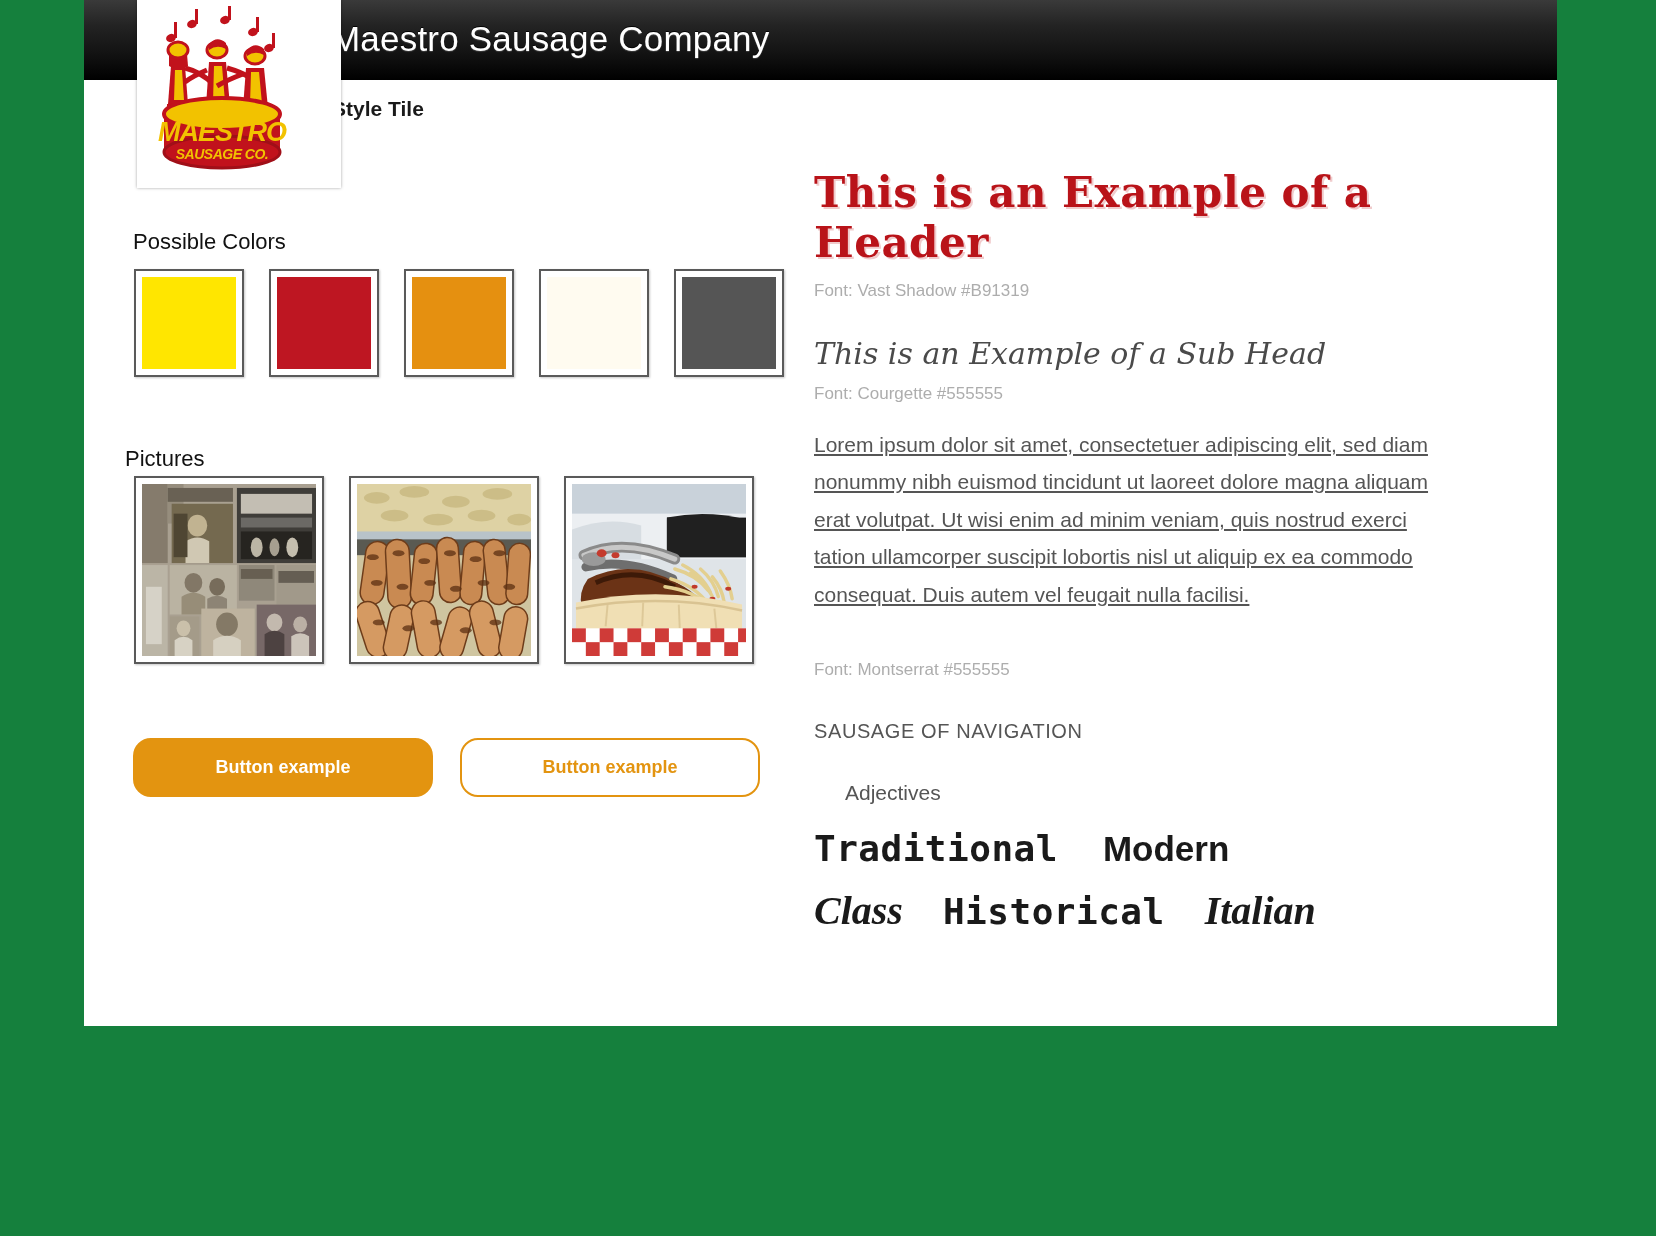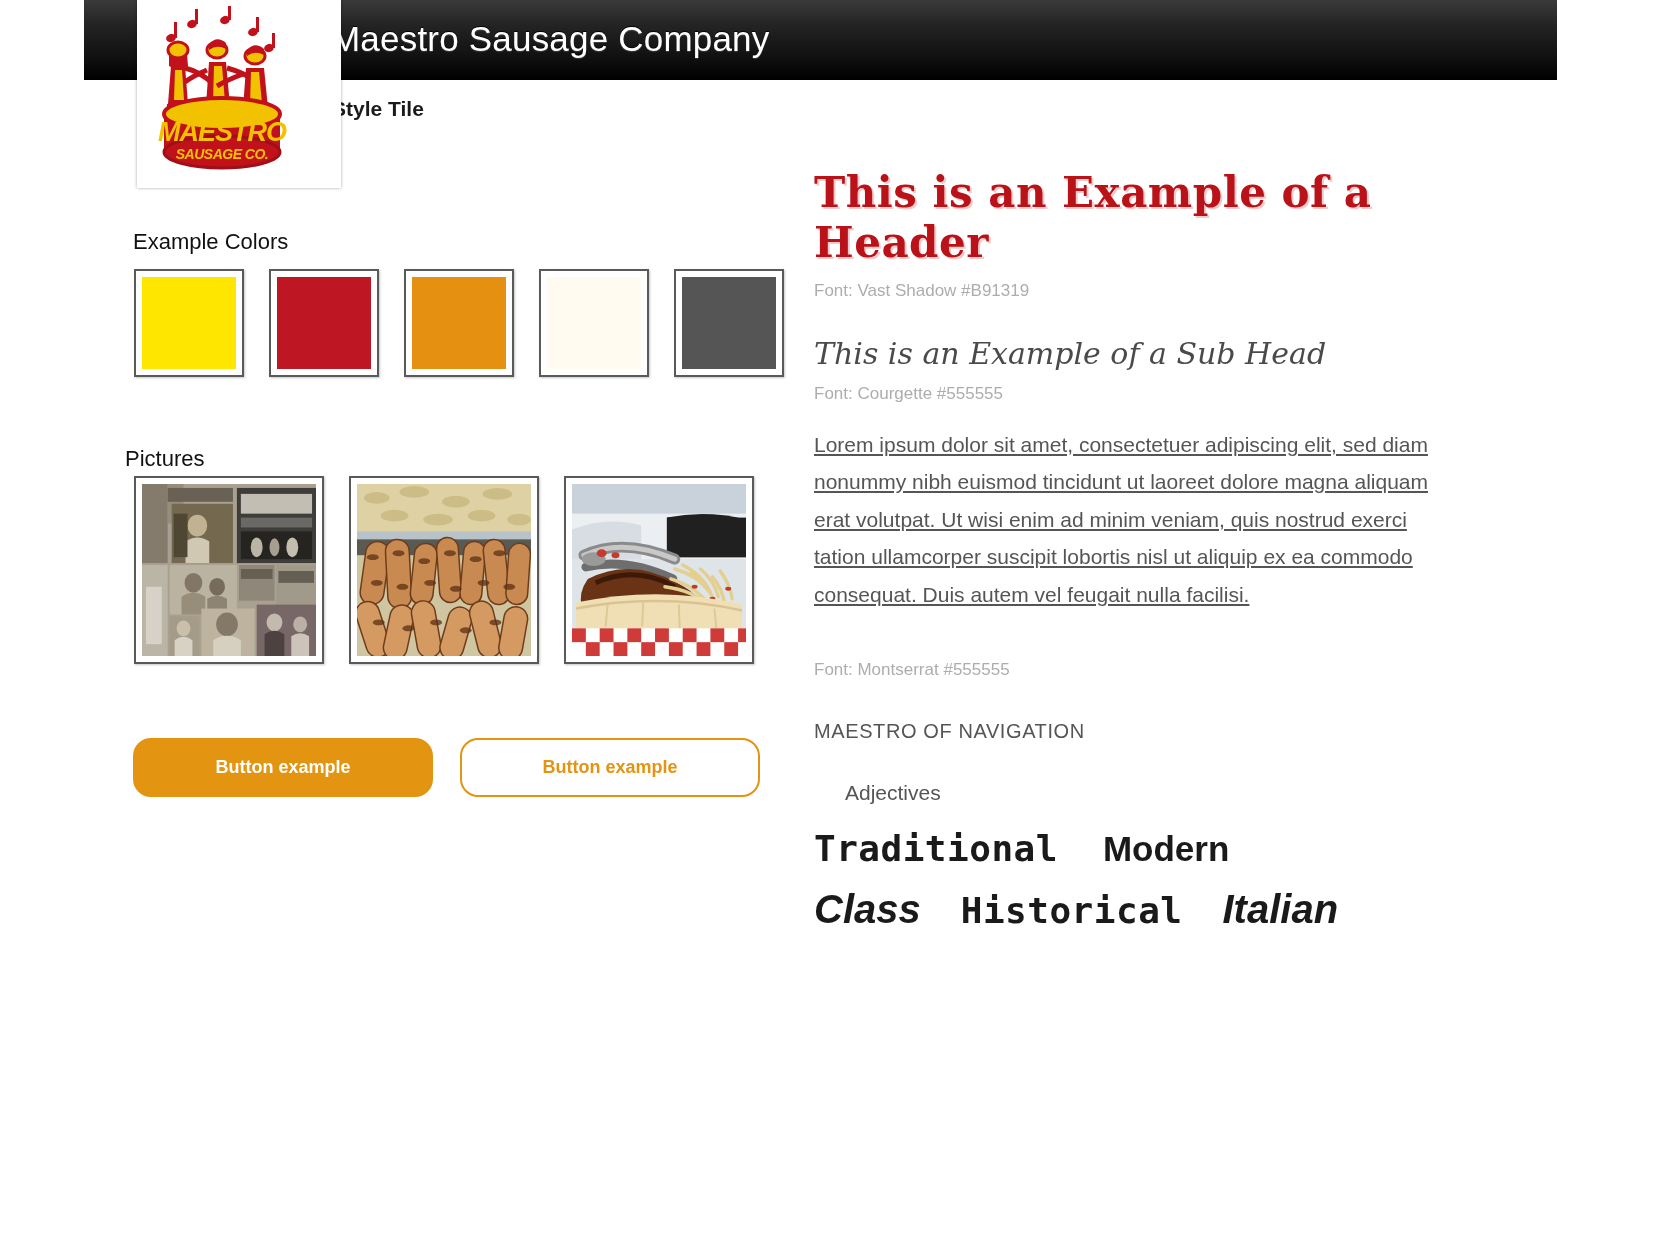--- a/index.html
+++ b/index.html
@@ -3,21 +3,21 @@
 <meta charset="utf-8">
 <style>
   * { box-sizing: border-box; margin: 0; padding: 0; }
   html, body {
     width: 1656px; height: 1236px;
     background: #000;
     font-family: "Liberation Sans", sans-serif;
     overflow: hidden;
   }
 
-  #page { position: relative; width: 1656px; height: 1236px; background:#ffffff; }
+  #page { position: relative; width: 1656px; height: 1236px; background:#15803d; }
 
   
   .card {
     position: absolute;
     left: 84px; top: 0px;
     width: 1473px; height: 1026px;
     background: #ffffff;
   }
 
   
@@ -147,21 +147,21 @@
   }
   .adj.slab {
     font-family: "DejaVu Sans Mono", monospace;
     font-size: 36px; font-weight: bold; letter-spacing: .5px;
   }
   .adj.sans {
     font-family: "Liberation Sans", sans-serif;
     font-size: 35px; font-weight: 700; text-align: center;
   }
   .adj.script {
-    font-family: Liberation Sans, sans-serif;
+    font-family: Liberation Serif, serif;
     font-style: italic; font-weight: bold;
     font-size: 40px;
   }
 </style>
 </head>
 <body>
 
 <div id="page">
 
   <div class="card">
@@ -222,21 +222,21 @@
           <path d="M17 110 l0 38 a58 16 0 0 0 116 0 l0 -38 a58 16 0 0 1 -116 0 z" fill="#C1121C"></path>
           <ellipse cx="75" cy="148" rx="58" ry="16" fill="#C1121C" stroke="#A00F18" stroke-width="3"></ellipse>
           <text x="75" y="137" text-anchor="middle" fill="#F2C200" font-family="Liberation Sans, sans-serif" font-size="27" font-weight="bold" font-style="italic" letter-spacing="-1">MAESTRO</text>
           <text x="75" y="155" text-anchor="middle" fill="#F2C200" font-family="Liberation Sans, sans-serif" font-size="14" font-weight="bold" font-style="italic" letter-spacing="-0.5">SAUSAGE CO.</text>
         </g>
       </svg>
     </div>
 
     <div class="style-tile-label">Style Tile</div>
 
-    <div class="sec-label" id="lbl-colors">Example Colors</div>
+    <div class="sec-label" id="lbl-colors">Possible Colors</div>
     <div class="swatch-row">
       <div class="swatch">
         <div class="swatch-inner" style="background: rgb(255, 230, 0);"></div>
       </div>
       <div class="swatch">
         <div class="swatch-inner" style="background: rgb(190, 22, 34);"></div>
       </div>
       <div class="swatch">
         <div class="swatch-inner" style="background: rgb(229, 144, 16);"></div>
       </div>
@@ -434,21 +434,21 @@
 
       <div class="headline" style="color: rgb(185, 19, 25);">This is an Example of a Header</div>
       <div class="fontnote" id="note-head">Font: Vast Shadow #B91319</div>
 
       <div class="subhead">This is an Example of a Sub Head</div>
       <div class="fontnote" id="note-sub">Font: Courgette #555555</div>
 
       <div class="bodycopy">Lorem ipsum dolor sit amet, consectetuer adipiscing elit, sed diam nonummy nibh euismod tincidunt ut laoreet dolore magna aliquam erat volutpat. Ut wisi enim ad minim veniam, quis nostrud exerci tation ullamcorper suscipit lobortis nisl ut aliquip ex ea commodo consequat. Duis autem vel feugait nulla facilisi.</div>
       <div class="fontnote" id="note-body">Font: Montserrat #555555</div>
 
-      <div class="nav-example">MAESTRO OF NAVIGATION</div>
+      <div class="nav-example">SAUSAGE OF NAVIGATION</div>
 
       <div class="adj-label">Adjectives</div>
 
       <div class="adj-wrap">
         <div class="adj-row" style="gap:45px;margin-top:8px;">
           <span class="adj slab">Traditional</span>
           <span class="adj sans">Modern</span>
         </div>
         <div class="adj-row" style="gap:40px; margin-top:18px;">
           <span class="adj script">Class</span>

